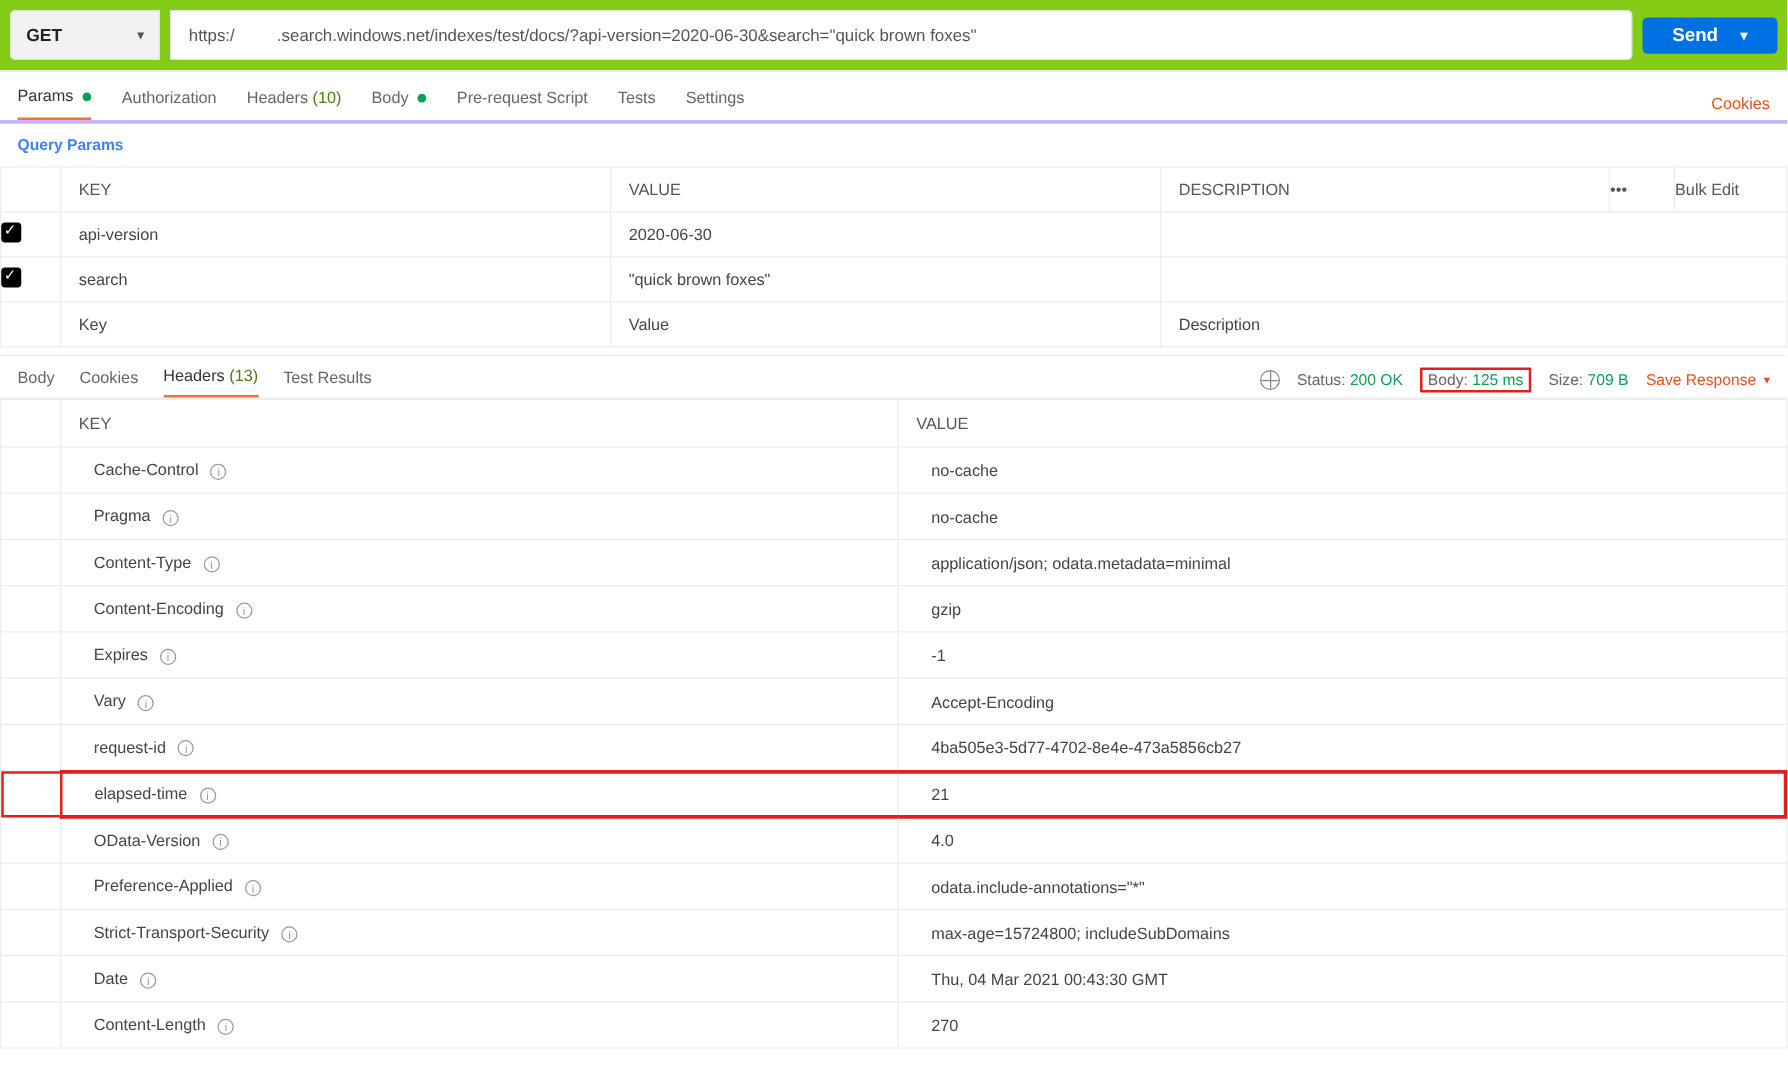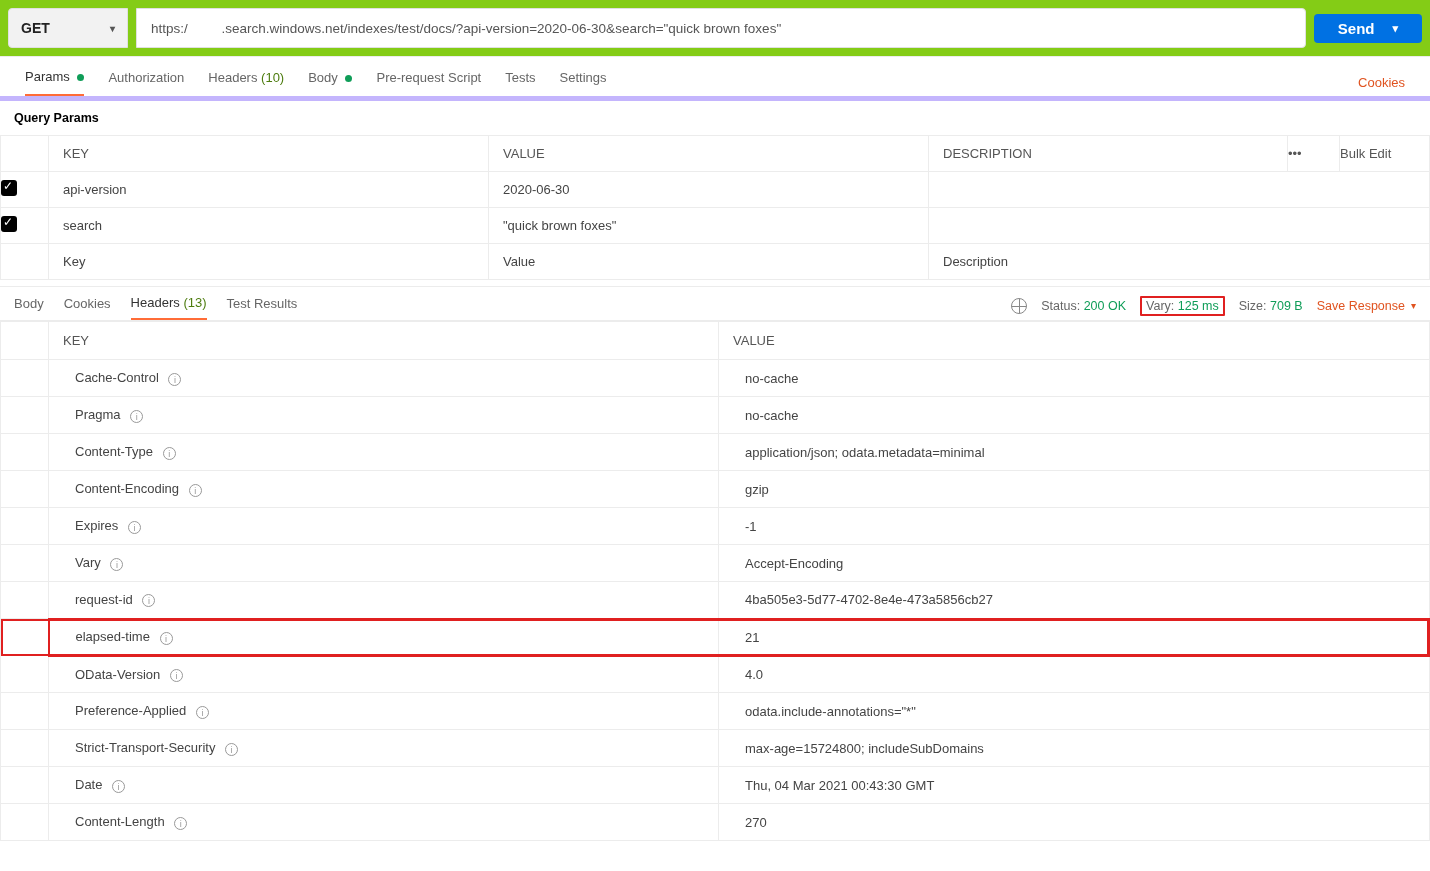--- a/index.html
+++ b/index.html
@@ -2,27 +2,27 @@
 <html><head>
 <meta charset="utf-8">
 <style>
 * { box-sizing: border-box; margin: 0; padding: 0; }
 body { font-family: -apple-system, BlinkMacSystemFont, "Segoe UI", Arial, sans-serif; font-size: 13px; color: #282828; background: #fff; }
 .request-bar { display: flex; gap: 8px; padding: 8px 8px 8px 8px; align-items: center; background: #84cc16; border-bottom: 1px solid #ececec; }
 .method-select { display: flex; align-items: center; justify-content: space-between; width: 120px; height: 40px; padding: 0 12px; background: #f2f2f2; border: 1px solid #e0e0e0; border-radius: 4px 0 0 4px; font-weight: 600; font-size: 14px; color: #222; cursor: pointer; }
 .url-input { flex: 1; height: 40px; padding: 4px 14px; border: 1px solid #e0e0e0; border-radius: 0 4px 4px 0; background: #fff; font-size: 13.5px; color: #555; }
 .send-btn { display: flex; align-items: center; gap: 18px; height: 29px; padding: 0 24px; background: #0071e3; color: #fff; border: none; border-radius: 4px; font-weight: 600; font-size: 15px; cursor: pointer; }
 .send-btn .chev { font-size: 11px; }
-.tabs-row { display: flex; align-items: center; padding: 12px 25px 0; border-bottom: 5px solid #c4b5fd; justify-content: flex-end; }
+.tabs-row { display: flex; align-items: center; padding: 12px 14px 0; border-bottom: 3px solid #c4b5fd; justify-content: flex-end; }
 .tab { margin-right: 24px; padding-bottom: 10px; color: #666; cursor: pointer; font-size: 13px; }
 .tab.active { color: #333; border-bottom: 2px solid #ff6c37; font-weight: 500; }
 .dot { display: inline-block; width: 7px; height: 7px; border-radius: 50%; background: #0f9d58; margin-left: 4px; vertical-align: middle; }
 .count-green { color: #4d7c0f; }
 .cookies-link { margin-left: auto; color: #e05320; cursor: pointer; font-size: 13px; }
-.section-title { padding: 10px 14px; font-weight: 600; color: #000000; font-size: 12.5px; }
+.section-title { padding: 10px 14px; font-weight: 600; color: #3b82f6; font-size: 12.5px; }
 .params-table { width: 100%; border-collapse: collapse; }
 .params-table th, .params-table td { border: 1px solid #ececec; text-align: left; font-weight: 400; vertical-align: middle; }
 .params-table th { background: #fff; color: #555; font-weight: 500; height: 36px; }
 .params-table td { height: 36px; color: #444; }
 .th-key { padding-left: 14px; }
 .th-value { padding-left: 14px; }
 .th-desc { padding-left: 14px; }
 .th-actions { width: 52px; text-align: center; color: #888; }
 .th-bulk { width: 90px; text-align: center; color: #e05320; font-weight: 500; cursor: pointer; }
 .cb-cell { width: 48px; text-align: center; }
@@ -132,21 +132,21 @@
   </div>
   <div class="resp-tab">Test Results</div>
 
   <div class="resp-meta">
     <span class="globe-icon"></span>
     <span>
       <span>Status:</span>
       <span class="meta-val-green">200 OK</span>
     </span>
     <span class="hl-red">
-      <span>Vary:</span>
+      <span>Body:</span>
       <span class="meta-val-green">125 ms</span>
     </span>
     <span>
       <span>Size:</span>
       <span class="meta-val-green">709 B</span>
     </span>
     <span class="save-resp">
       <span>Save Response</span>
       <span style="font-size:10px">▾</span>
     </span>

